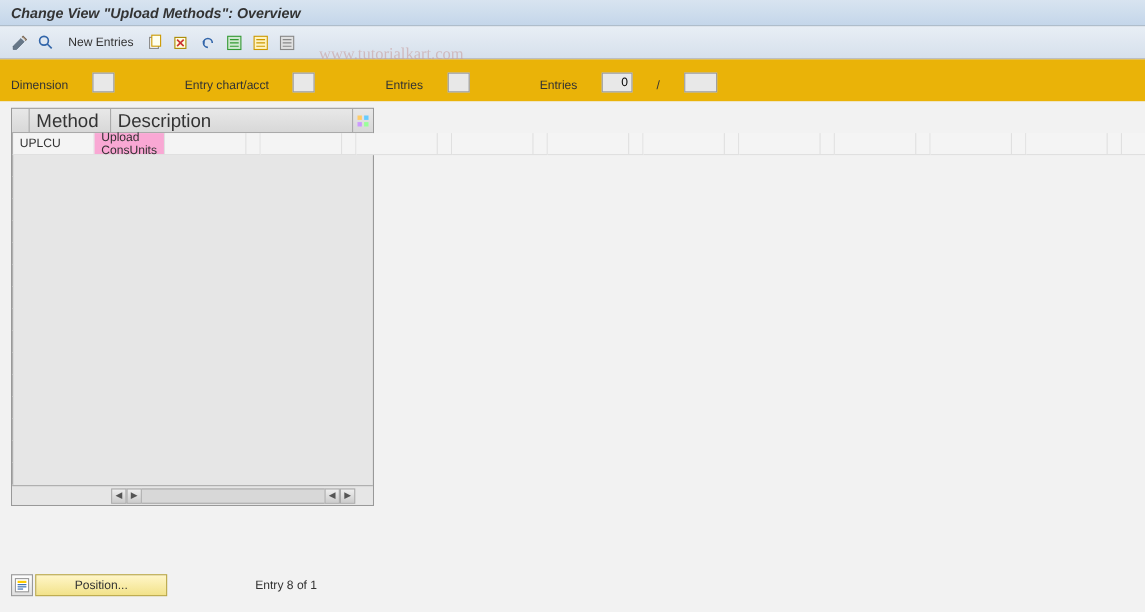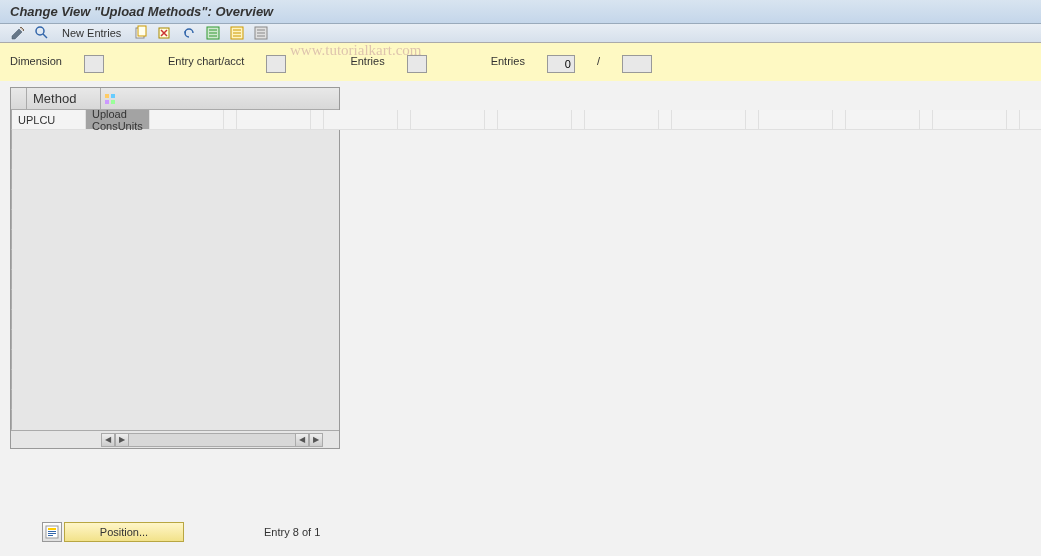--- a/index.html
+++ b/index.html
@@ -26,21 +26,21 @@
       font-size: 13px;
       font-weight: bold;
       font-style: italic;
       color: #333;
     }
     
     .toolbar {
       background: linear-gradient(#e8eef5, #d6e0ec);
       border-bottom: 1px solid #aaa;
       padding: 3px 8px;
-      height: 19px;
+      height: 30px;
       display: flex;
       align-items: center;
       gap: 4px;
     }
     .toolbar .tb-icon {
       width: 20px;
       height: 20px;
       display: inline-flex;
       align-items: center;
       justify-content: center;
@@ -61,23 +61,23 @@
       font-size: 15px;
       color: #c9a0a0;
       opacity: 0.6;
       pointer-events: none;
       font-family: Georgia, serif;
     }
     
     .filter-row {
       padding: 12px 10px 8px 10px;
       display: flex;
-      align-items: flex-start;
+      align-items: flex-end;
       gap: 22px;
-      background: #fef9c3;
+      background: #eab308;
     }
     .filter-row label {
       font-size: 11px;
       color: #333;
     }
     .filter-row input[type="text"] {
       border: 1px solid #999;
       background: #e8e8e8;
       height: 18px;
       padding: 0 3px;
@@ -103,21 +103,21 @@
       border-bottom: 1px solid #aaa;
       height: 22px;
     }
     .tbl-header .sel-col {
       width: 16px;
       border-right: 1px solid #aaa;
     }
     .tbl-header .hcell {
       padding: 3px 6px;
       border-right: 1px solid #aaa;
-      font-size: 13px;
+      font-size: 17px;
       color: #333;
       display: flex;
       align-items: center;
     }
     .col-method { width: 74px; }
     .col-desc   { flex: 1; }
     .hicon {
       width: 18px;
       display: flex;
       align-items: center;
@@ -152,21 +152,21 @@
       background: #f4f4f4;
     }
     .row .cell {
       padding: 2px 6px;
       border-right: 1px solid #e0e0e0;
       font-size: 11px;
       display: flex;
       align-items: center;
     }
     .row.active .cell.desc {
-      background: #a3a3a3;
+      background: #f9a8d4;
     }
     .vscroll {
       width: 16px;
       display: flex;
       flex-direction: column;
       background: #d8d8d8;
       border-left: 1px solid #aaa;
     }
     .vbtn {
       height: 14px;
@@ -202,21 +202,20 @@
     }
     .htrack { flex: 1; background: #d8d8d8; height: 14px; border-top:1px solid #aaa; border-bottom:1px solid #aaa;}
     
     .footer {
       position: absolute;
       bottom: 14px;
       left: 10px;
       display: flex;
       align-items: center;
       gap: 80px;
-      margin-left: 32px;
     }
     .footer-left {
       display: flex;
       align-items: center;
       gap: 2px;
     }
     .pos-icon {
       width: 20px;
       height: 20px;
       border: 1px solid #999;
@@ -316,20 +315,21 @@
   <label>Entries</label>
   <input type="text" class="in-per" value="0" style="">
   <span>/</span>
   <input type="text" class="in-py" value="" style="">
 </div>
 
 <div class="table-wrap">
   <div class="tbl-header">
     <div class="sel-col"></div>
     <div class="hcell col-method">Method</div>
+    <div class="hcell col-desc">Description</div>
     <div class="hicon">
       <svg width="12" height="12" viewBox="0 0 12 12">
           <rect x="1" y="1" width="4" height="4" fill="#fc6"></rect>
           <rect x="7" y="1" width="4" height="4" fill="#6cf"></rect>
           <rect x="1" y="7" width="4" height="4" fill="#c9f"></rect>
           <rect x="7" y="7" width="4" height="4" fill="#9f9"></rect>
         </svg>
     </div>
   </div>
   <div class="tbl-body">

